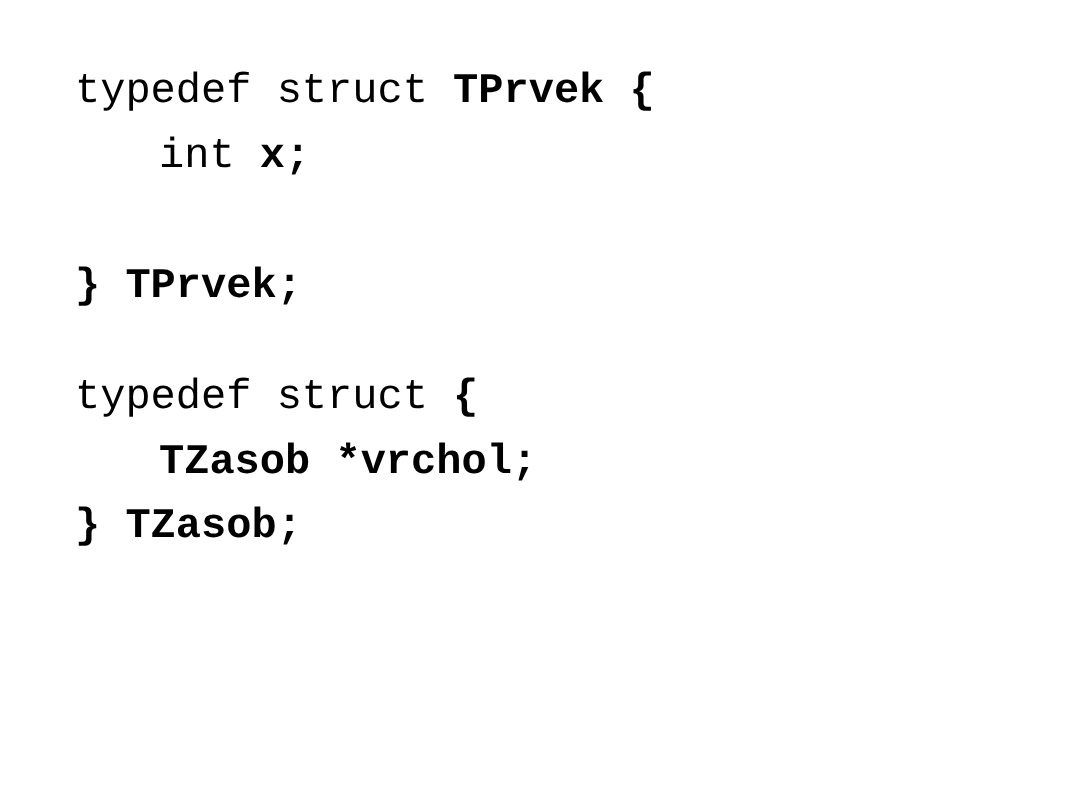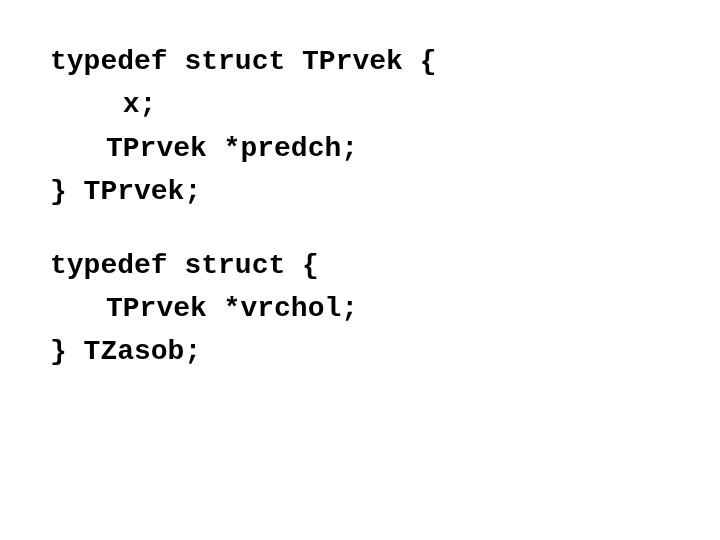--- a/index.html
+++ b/index.html
@@ -31,21 +31,21 @@
       margin-bottom: 30px;
     }
 
     .code-line {
       display: flex;
       flex-direction: row;
       white-space: pre;
     }
 
     .kw {
-      font-weight: bold;
+      font-weight: normal;
     }
 
     .normal {
       font-weight: bold;
     }
 
     .indent {
       display: inline-block;
       width: 2em;
     }
@@ -55,41 +55,41 @@
 
 <div class="code-block">
 
   <div class="code-section">
 
     <div class="code-line">
       <span class="kw">typedef</span><span class="normal"> </span><span class="kw">struct</span><span class="normal"> TPrvek {</span>
     </div>
 
     <div class="code-line">
-      <span class="indent">  </span><span class="normal"> x;</span>
+      <span class="indent">  </span><span class="kw">int</span><span class="normal"> x;</span>
     </div>
 
     <div class="code-line">
-      <span class="indent">  </span><span class="normal">TPrvek *predch;</span>
+      <span class="indent">  </span>
     </div>
 
     <div class="code-line">
       <span class="normal">} TPrvek;</span>
     </div>
 
   </div>
 
   <div class="code-section">
 
     <div class="code-line">
       <span class="kw">typedef</span><span class="normal"> </span><span class="kw">struct</span><span class="normal"> {</span>
     </div>
 
     <div class="code-line">
-      <span class="indent">  </span><span class="normal">TPrvek *vrchol;</span>
+      <span class="indent">  </span><span class="normal">TZasob *vrchol;</span>
     </div>
 
     <div class="code-line">
       <span class="normal">} TZasob;</span>
     </div>
 
   </div>
 
 </div>
 

